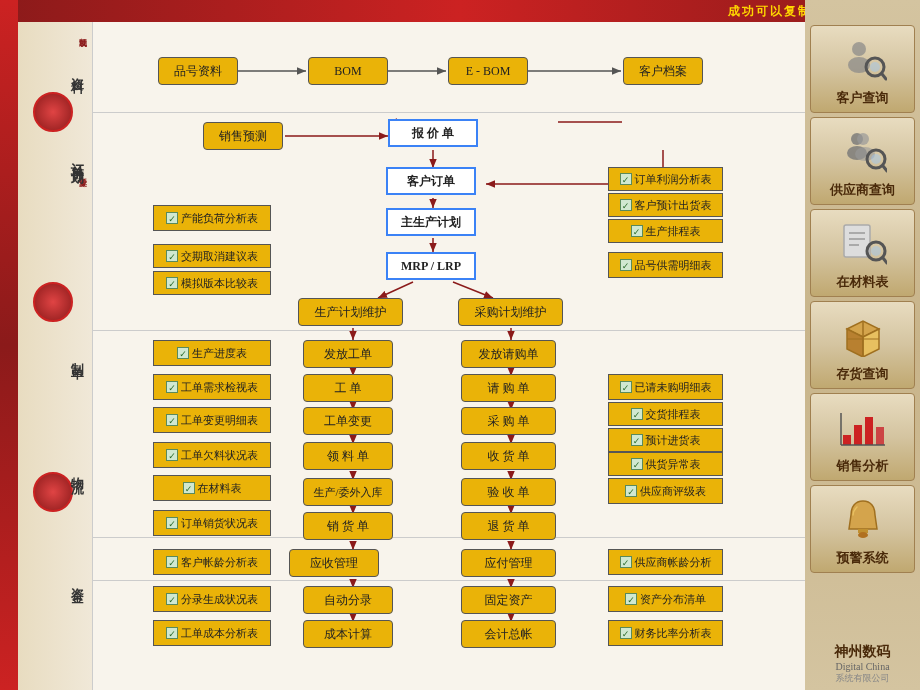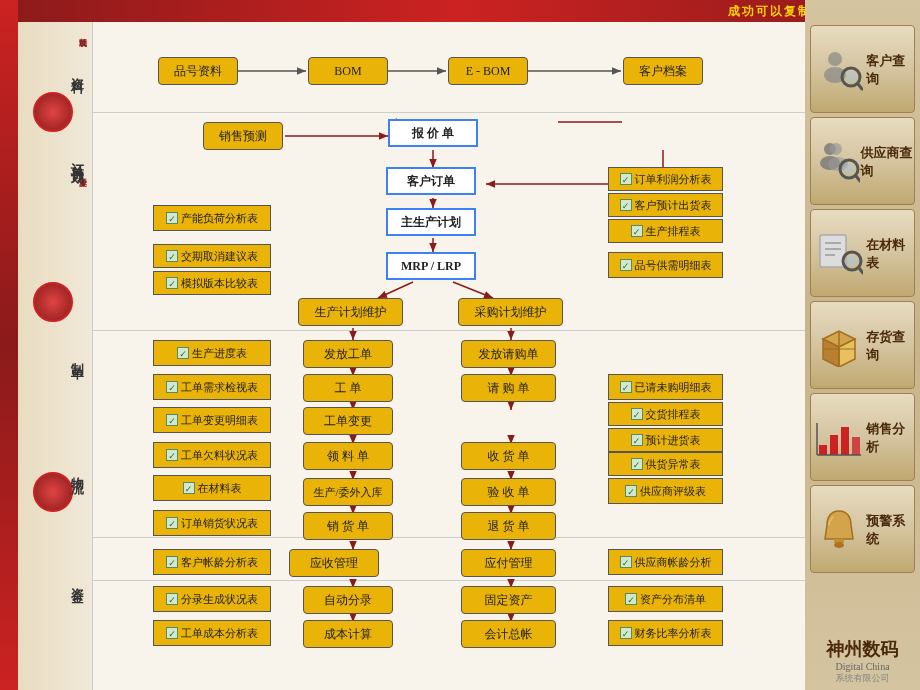--- a/index.html
+++ b/index.html
@@ -57,20 +57,21 @@
       gap: 2px;
     }
 
     .sidebar-btn {
       width: 105px;
       height: 88px;
       background: linear-gradient(to bottom, #e8dcc0, #d4c4a0, #c0a870);
       border: 1px solid #a08050;
       border-radius: 4px;
       display: flex;
+      flex-direction: column;
       align-items: center;
       justify-content: center;
       cursor: pointer;
       position: relative;
       margin-bottom: 2px;
     }
 
     .sidebar-btn .icon-area {
       width: 60px;
       height: 55px;
@@ -385,20 +386,23 @@
       </div>
 
     <div class="fc-node" style="left:60px;top:385px;width:118px;height:26px;font-size:11px;">
         <div class="fc-node-with-cb">
           <span class="cb-icon">✓</span>
           <span>工单变更明细表</span>
         </div>
       </div>
     <div class="fc-node rounded" style="left:210px;top:385px;width:90px;height:28px;">
         <span>工单变更</span>
+      </div>
+    <div class="fc-node rounded" style="left:368px;top:385px;width:95px;height:28px;">
+        <span>采  购  单</span>
       </div>
     <div class="fc-node" style="left:515px;top:380px;width:115px;height:24px;font-size:11px;">
         <div class="fc-node-with-cb">
           <span class="cb-icon">✓</span>
           <span>交货排程表</span>
         </div>
       </div>
     <div class="fc-node" style="left:515px;top:406px;width:115px;height:24px;font-size:11px;">
         <div class="fc-node-with-cb">
           <span class="cb-icon">✓</span>
@@ -605,18 +609,18 @@
         <rect x="19" y="32" width="10" height="4" fill="#c09030"></rect>
         <ellipse cx="24" cy="38" rx="5" ry="3" fill="#b07020"></ellipse>
 
         <path d="M18,10 C16,12 14,15 14,18" stroke="#e8c060" stroke-width="1.5" fill="none" stroke-linecap="round"></path>
       </svg>
     </div>
     <span class="btn-label">预警系统</span>
   </div>
 
   <div class="sidebar-logo">
-    <div style="font-size:18px;font-weight:bold;color:#4a2a0a;">神州数码</div>
+    <div style="font-size:14px;font-weight:bold;color:#4a2a0a;">神州数码</div>
     <div style="font-size:10px;color:#666;">Digital China</div>
     <div style="font-size:9px;color:#888;">系统有限公司</div>
   </div>
 
 </div>
 
 </body></html>

